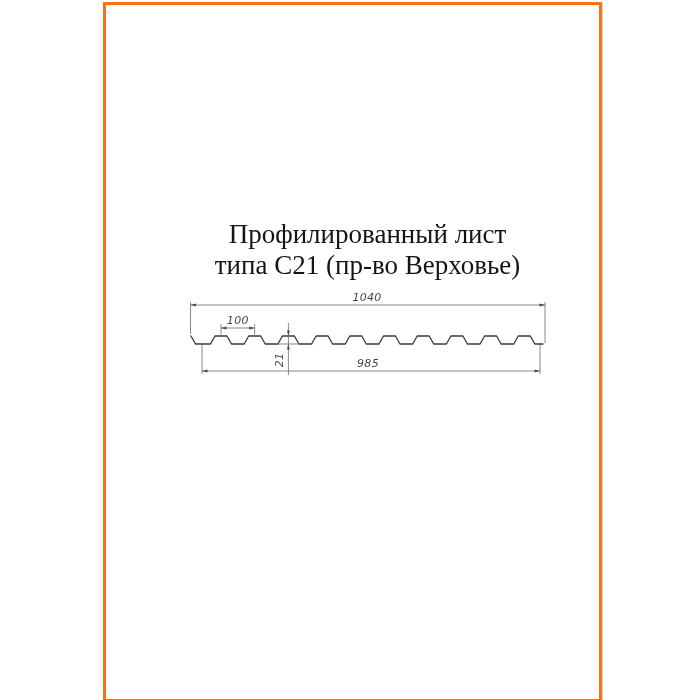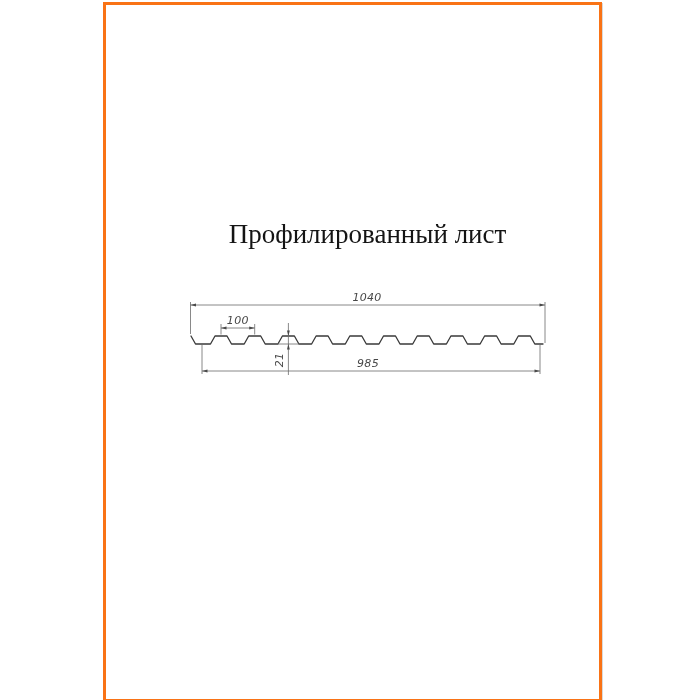--- a/index.html
+++ b/index.html
@@ -72,20 +72,21 @@
   }
 </style>
 </head>
 <body>
 
 <div class="canvas">
   <div class="page">
 
     <div class="title">
       <div>Профилированный лист</div>
+      <div>типа С21 (пр-во Верховье)</div>
     </div>
 
     <svg class="drawing-svg" viewBox="0 0 495 112" xmlns="http://www.w3.org/2000/svg">
 
       <path class="profile-line" d="M 85,58 L 89.5,66 L 104.5,66
            L 109,58 L 121,58 L 125.5,66 L 138.2,66
            L 142.7,58 L 154.7,58 L 159.2,66 L 171.9,66
            L 176.4,58 L 188.4,58 L 192.9,66 L 205.6,66
            L 210.1,58 L 222.1,58 L 226.6,66 L 239.3,66
            L 243.8,58 L 255.8,58 L 260.3,66 L 273.0,66

